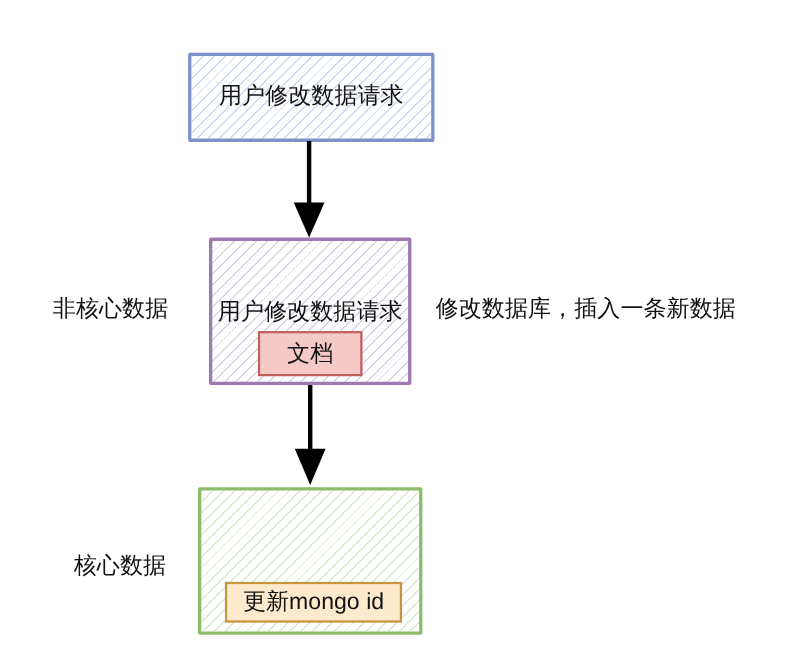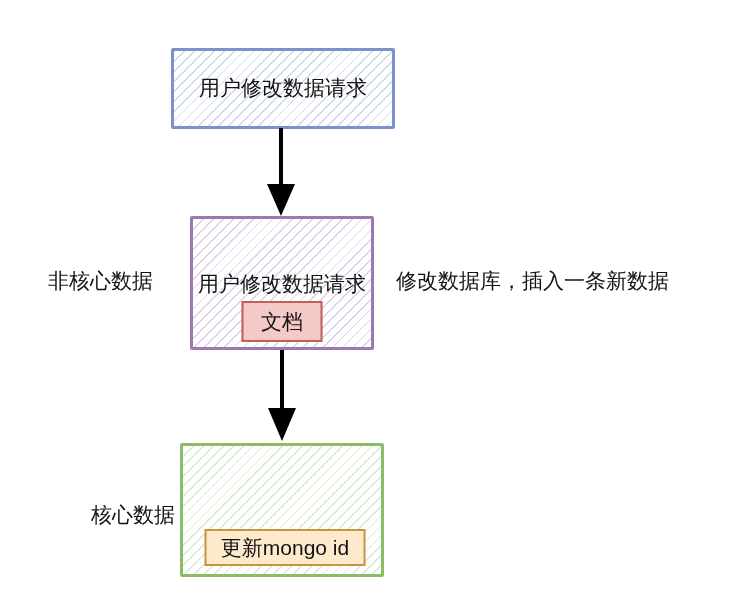--- a/index.html
+++ b/index.html
@@ -61,21 +61,21 @@
   .inner-box {
     position: absolute;
     box-sizing: border-box;
     left: 50%;
     transform: translateX(-50%);
     text-align: center;
     font-size: 21px;
     white-space: nowrap;
   }
   .doc-box {
-    top: 82px; width: 81px; height: 41px;
+    top: 82px; width: 95px; height: 41px;
     line-height: 37px;
     background: var(--doc-fill, #f4c9c6);
     border: 2px solid var(--doc-border, #c05f5c);
   }
   .update-box {
     top: 83px; width: 161px; height: 37px;
     line-height: 33px;
     background: var(--update-fill, #fdeacd);
     border: 2px solid var(--update-border, #c79442);
     transform: translateX(calc(-50% + 3px));
@@ -83,21 +83,21 @@
   
   .side-label {
     position: absolute;
     font-size: 21px;
     line-height: 26px;
     color: var(--text, #121212);
     white-space: nowrap;
   }
   .label-noncore { left: 48px; top: 268px; width: 140px; }
   .label-note    { left: 396px; top: 268px; text-align: left; }
-  .label-core    { left: 71px; top: 502px; width: 124px; text-align: center; }
+  .label-core    { left: 47px; top: 502px; width: 124px; text-align: center; }
   
   .arrow { position: absolute; display: block; }
   .arrow-1 { left: 265px; top: 128px; }
   .arrow-2 { left: 266px; top: 350px; }
   .arrow line { stroke: var(--arrow, #000000); stroke-width: 4; }
   .arrow polygon { fill: var(--arrow, #000000); }
 </style>
 </head>
 <body>
 

